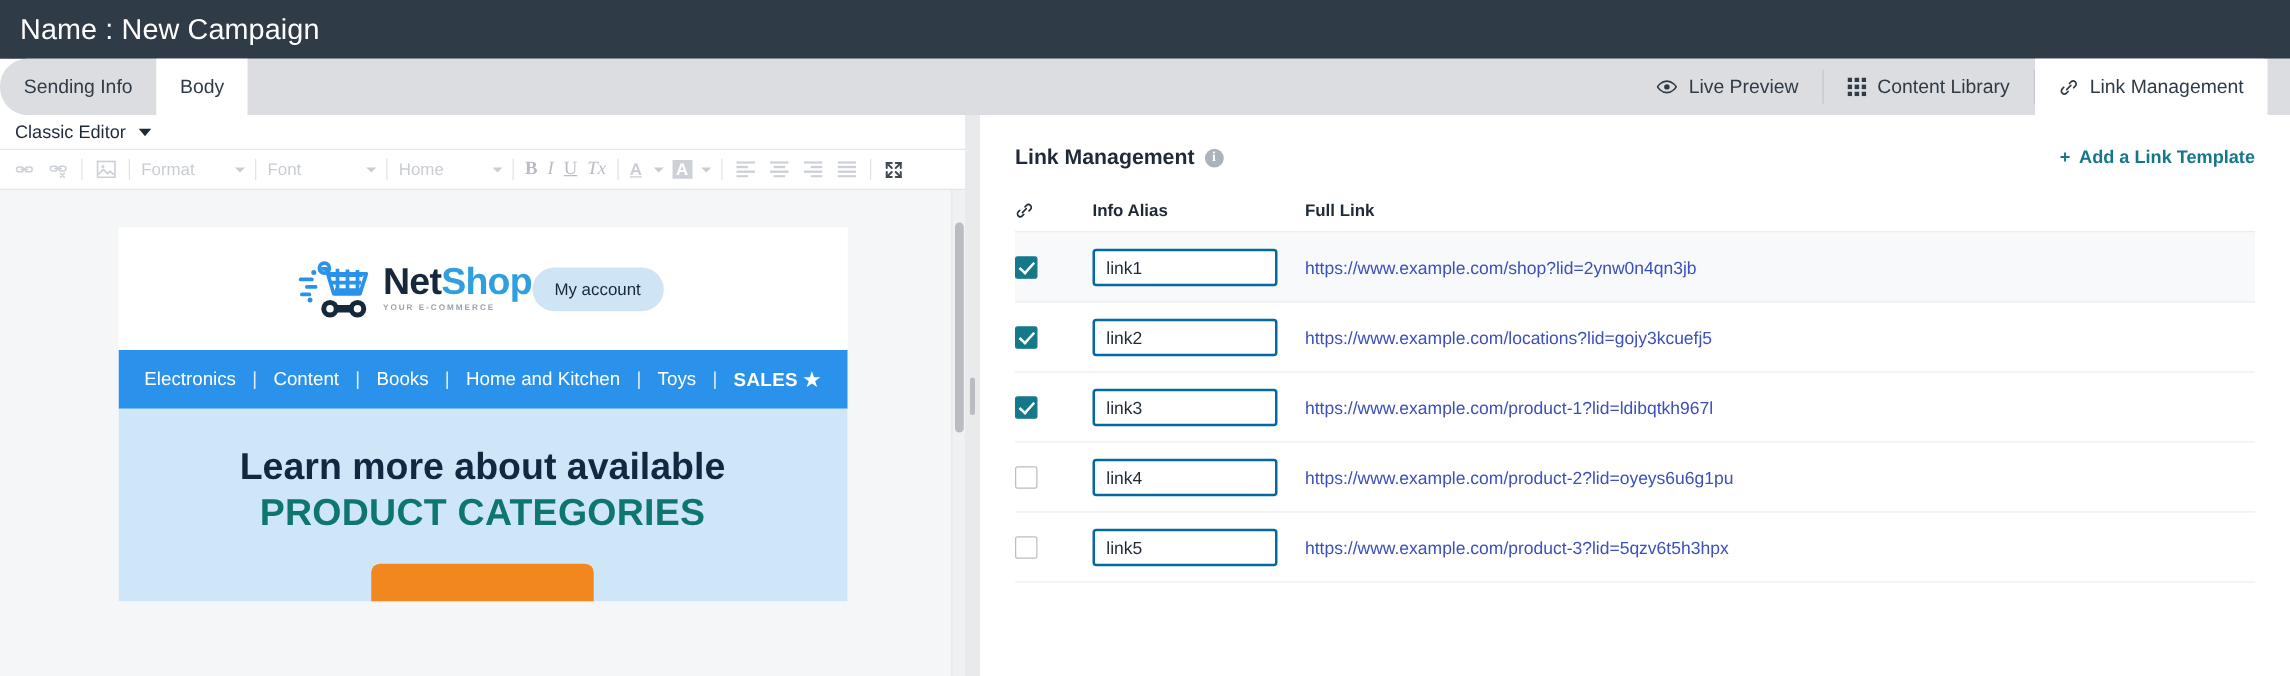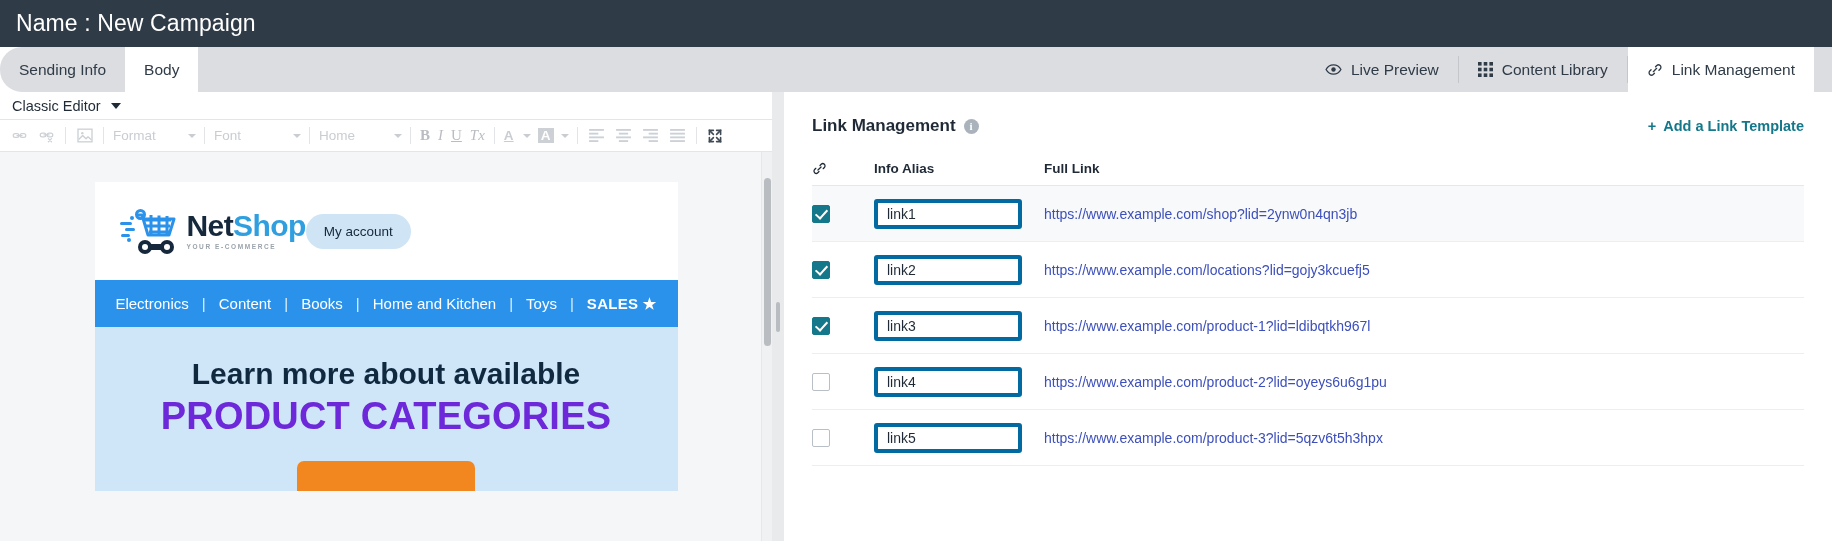--- a/index.html
+++ b/index.html
@@ -80,21 +80,21 @@
 
   
   .canvas {
     flex: 1 1 auto; min-height: 0; background: #f5f6f7;
     position: relative; overflow: hidden;
   }
   .email {
     width: 583px; margin: 30px auto 0 auto; background: #ffffff;
   }
   .email-head {
-    height: 98px; display: flex; align-items: center; justify-content: flex-start;
+    height: 98px; display: flex; align-items: center; justify-content: center;
     padding: 0 27px 0 23px; background: #ffffff;
   }
   .logo-wrap { display: flex; align-items: center; gap: 7px; }
   .logo-mark { width: 62px; height: 50px; flex: 0 0 62px; }
   .logo-text { display: flex; flex-direction: column; line-height: 1; }
   .logo-word { font-size: 30px; font-weight: bold; letter-spacing: -.6px; }
   .logo-word .net { color: #16283c; }
   .logo-word .shop { color: #2f9fe0; }
   .logo-sub { font-size: 6.5px; letter-spacing: 1.6px; color: #9aa3ab; font-weight: bold; margin-top: 3px; }
   .acct-btn {
@@ -105,21 +105,21 @@
     background: #2a92ea; height: 47px; display: flex; align-items: center; justify-content: center;
     gap: 0px; color: #ffffff; font-size: 15px;
   }
   .email-nav a { color: #ffffff; text-decoration: none; white-space: nowrap; padding: 0 2px; }
   .email-nav .pipe { padding: 0 11px; opacity: .85; }
   .email-nav .sales { font-weight: bold; letter-spacing: .3px; }
   .email-hero {
     background: #cfe6f9; padding: 29px 20px 0 20px; text-align: center;
   }
   .hero-l1 { font-size: 30px; font-weight: bold; color: #11293f; line-height: 1.22; }
-  .hero-l2 { font-size: 38px; font-weight: bold; color: #6d28d9; line-height: 1.22; letter-spacing: .2px; }
+  .hero-l2 { font-size: 30px; font-weight: bold; color: #0f766e; line-height: 1.22; letter-spacing: .2px; }
   .hero-btn {
     margin: 22px auto 0 auto; width: 178px; height: 30px; background: #f3871f;
     border-radius: 7px 7px 0 0;
   }
 
   
   .canvas-scroll {
     position: absolute; top: 0; right: 0; width: 11px; height: 100%;
     background: #f0f1f2; border-left: 1px solid #e6e7e9;
   }
@@ -172,21 +172,21 @@
   .cbx {
     width: 18px; height: 18px; border: 1px solid #b9bfc6; border-radius: 2px;
     background: #ffffff; cursor: pointer; display: block; position: relative;
   }
   .cbx.on { background: #15788a; border-color: #15788a; }
   .cbx.on::after {
     content: ""; position: absolute; left: 5px; top: 1px; width: 5px; height: 10px;
     border: solid #ffffff; border-width: 0 2px 2px 0; transform: rotate(42deg);
   }
   .alias-input {
-    width: 148px; height: 30px; border: 4px solid #0369a1; border-radius: 3px;
+    width: 148px; height: 30px; border: 2px solid #0369a1; border-radius: 3px;
     font-size: 14px; color: #1f2a36; padding: 0 9px;
     font-family: "Liberation Sans", sans-serif; background: #fff;
   }
   .full-link {
     color: #3c4fbb; font-size: 14px; text-decoration: none; cursor: pointer;
     white-space: nowrap; overflow: hidden; text-overflow: ellipsis; display: block;
   }
 </style>
 </head>
 <body>

